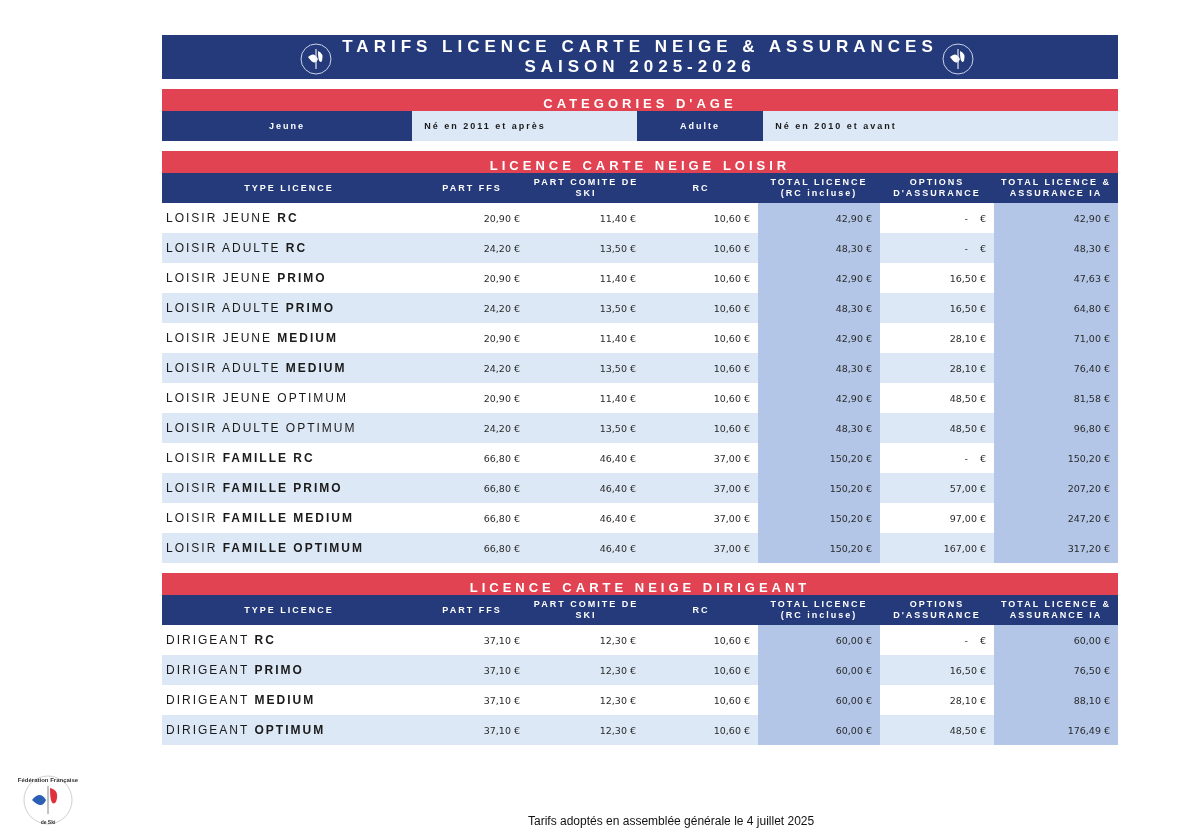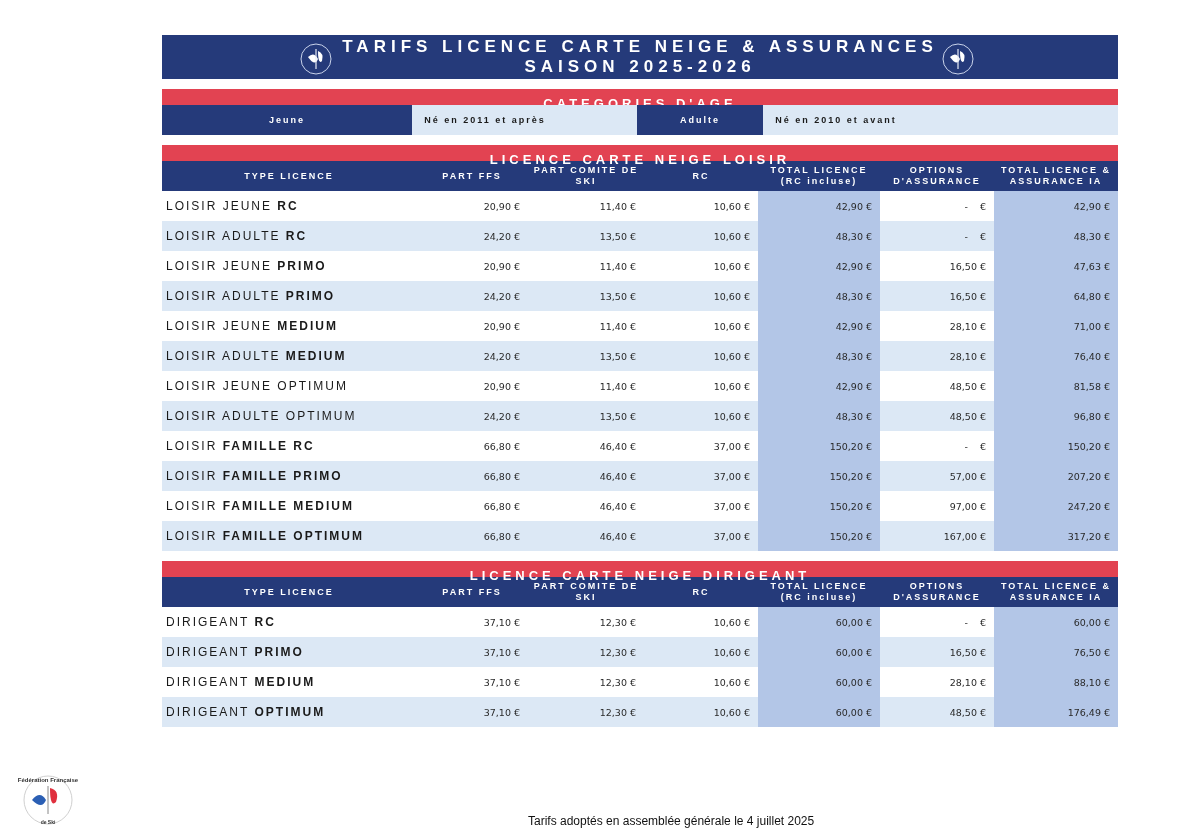--- a/index.html
+++ b/index.html
@@ -5,21 +5,21 @@
   html, body { margin:0; padding:0; background:#ffffff; }
   body { width:1200px; height:836px; position:relative; overflow:hidden; font-family:"Liberation Sans", sans-serif; color:#1a1a1a; }
   .sheet { position:absolute; left:162px; top:18px; width:956px;margin-top:17px; }
   .title-bar { height:44px; background:#253a7a; position:relative; color:#fff; text-align:center; }
   .title-bar .t1, .title-bar .t2 { font-family:"Liberation Sans", sans-serif; font-weight:bold; letter-spacing:5px; font-size:17px; line-height:20px; display:block; }
   .title-bar .t1 { padding-top:2px; }
   .logo-small { position:absolute; top:4px; width:40px; height:44px; }
   .logo-small.left { left:134px; }
   .logo-small.right { left:776px; }
   .gap { height:10px; }
-  .red-band { height:16px; background:#e24352; color:#fff; text-align:center; font-weight:bold; font-size:13px; letter-spacing:4px; line-height:29px; }
+  .red-band { height:22px; background:#e24352; color:#fff; text-align:center; font-weight:bold; font-size:13px; letter-spacing:4px; line-height:29px; }
   .age-row { display:flex; height:30px; }
   .age-row > div { font-size:9px; font-weight:bold; letter-spacing:2px; line-height:30px; }
   .age-label { background:#253a7a; color:#fff; text-align:center; }
   .age-value { background:#dce8f5; color:#1a1a1a; padding-left:12px; box-sizing:border-box; }
   table { border-collapse:collapse; width:956px; table-layout:fixed; }
   th { background:#253a7a; color:#fff; font-size:9px; font-weight:bold; letter-spacing:2px; line-height:11px; height:30px; padding:0 4px; text-align:center; vertical-align:middle; }
   td { height:30px; font-size:10px; padding:0 8px; vertical-align:middle; }
   td.name { text-align:left; letter-spacing:2px; font-size:12px; padding-left:4px; }
   td.name b { font-weight:bold; }
   td.num { text-align:right; font-family:"DejaVu Sans", sans-serif; font-size:9.5px; color:#2a2a2a; }

